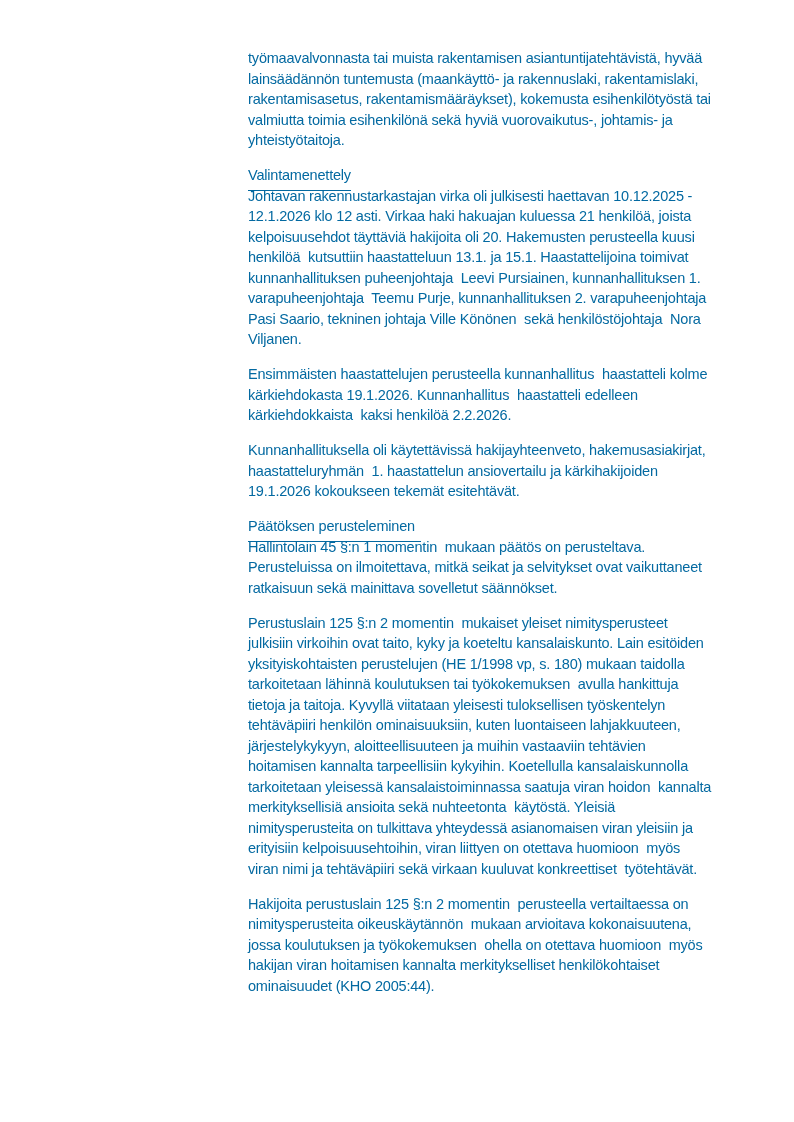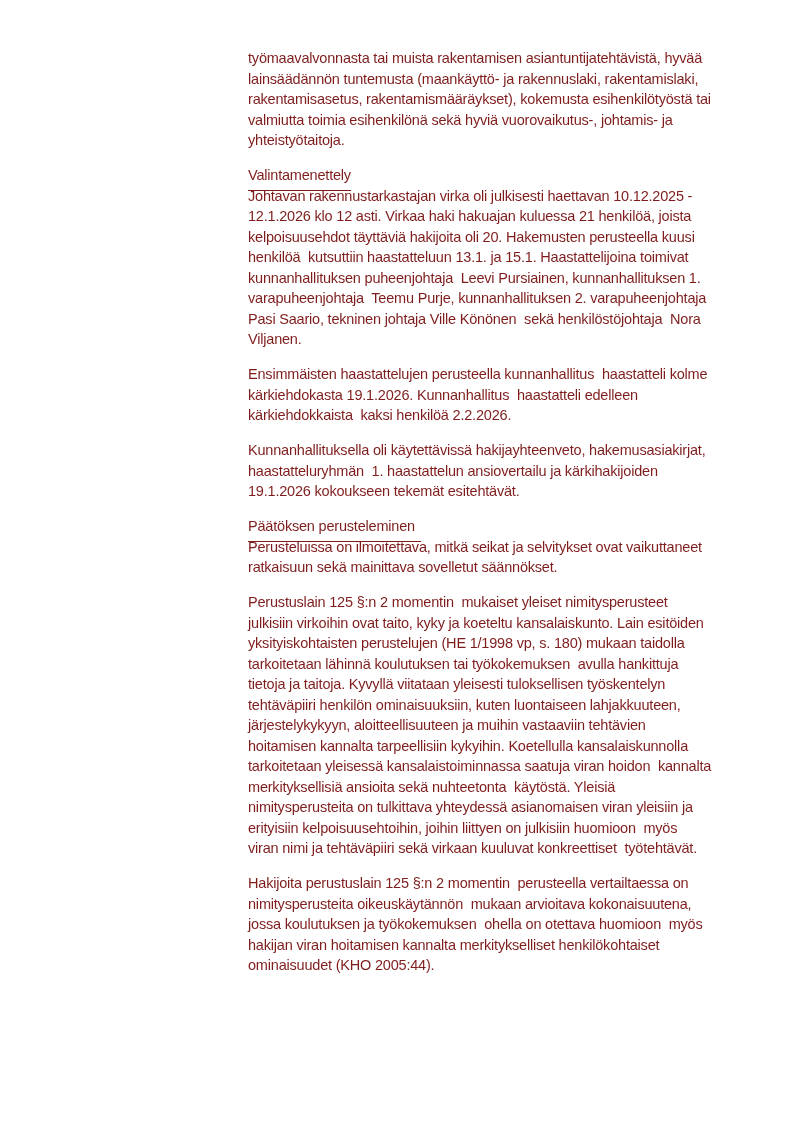--- a/index.html
+++ b/index.html
@@ -16,21 +16,21 @@
   }
   .doc-text {
     position: absolute;
     left: 248px;
     top: 48px;
     width: 516px;
     font-family: "Liberation Sans", sans-serif;
     font-size: 14.5px;
     line-height: 20.5px;
     letter-spacing: -0.2px;
-    color: #7f1d1d;
+    color: #0369a1;
   }
   .block {
     margin: 0 0 14.5px 0;
   }
   .block.heading {
     margin-bottom: 0;
   }
   .line {
     white-space: pre;
   }
@@ -74,36 +74,37 @@
       </div>
       <div class="block paragraph">
         <div class="line">Kunnanhallituksella oli käytettävissä hakijayhteenveto, hakemusasiakirjat,</div>
         <div class="line">haastatteluryhmän  1. haastattelun ansiovertailu ja kärkihakijoiden</div>
         <div class="line">19.1.2026 kokoukseen tekemät esitehtävät.</div>
       </div>
       <div class="block heading">
         <div class="line"><span class="heading-text trail">Päätöksen perusteleminen</span></div>
       </div>
       <div class="block paragraph">
+        <div class="line">Hallintolain 45 §:n 1 momentin  mukaan päätös on perusteltava.</div>
         <div class="line">Perusteluissa on ilmoitettava, mitkä seikat ja selvitykset ovat vaikuttaneet</div>
         <div class="line">ratkaisuun sekä mainittava sovelletut säännökset.</div>
       </div>
       <div class="block paragraph">
         <div class="line">Perustuslain 125 §:n 2 momentin  mukaiset yleiset nimitysperusteet</div>
         <div class="line">julkisiin virkoihin ovat taito, kyky ja koeteltu kansalaiskunto. Lain esitöiden</div>
         <div class="line">yksityiskohtaisten perustelujen (HE 1/1998 vp, s. 180) mukaan taidolla</div>
         <div class="line">tarkoitetaan lähinnä koulutuksen tai työkokemuksen  avulla hankittuja</div>
         <div class="line">tietoja ja taitoja. Kyvyllä viitataan yleisesti tuloksellisen työskentelyn</div>
         <div class="line">tehtäväpiiri henkilön ominaisuuksiin, kuten luontaiseen lahjakkuuteen,</div>
         <div class="line">järjestelykykyyn, aloitteellisuuteen ja muihin vastaaviin tehtävien</div>
         <div class="line">hoitamisen kannalta tarpeellisiin kykyihin. Koetellulla kansalaiskunnolla</div>
         <div class="line">tarkoitetaan yleisessä kansalaistoiminnassa saatuja viran hoidon  kannalta</div>
         <div class="line">merkityksellisiä ansioita sekä nuhteetonta  käytöstä. Yleisiä</div>
         <div class="line">nimitysperusteita on tulkittava yhteydessä asianomaisen viran yleisiin ja</div>
-        <div class="line">erityisiin kelpoisuusehtoihin, joihin liittyen on julkisiin huomioon  myös</div>
+        <div class="line">erityisiin kelpoisuusehtoihin, viran liittyen on otettava huomioon  myös</div>
         <div class="line">viran nimi ja tehtäväpiiri sekä virkaan kuuluvat konkreettiset  työtehtävät.</div>
       </div>
       <div class="block paragraph">
         <div class="line">Hakijoita perustuslain 125 §:n 2 momentin  perusteella vertailtaessa on</div>
         <div class="line">nimitysperusteita oikeuskäytännön  mukaan arvioitava kokonaisuutena,</div>
         <div class="line">jossa koulutuksen ja työkokemuksen  ohella on otettava huomioon  myös</div>
         <div class="line">hakijan viran hoitamisen kannalta merkitykselliset henkilökohtaiset</div>
         <div class="line">ominaisuudet (KHO 2005:44).</div>
       </div>
     </div>

